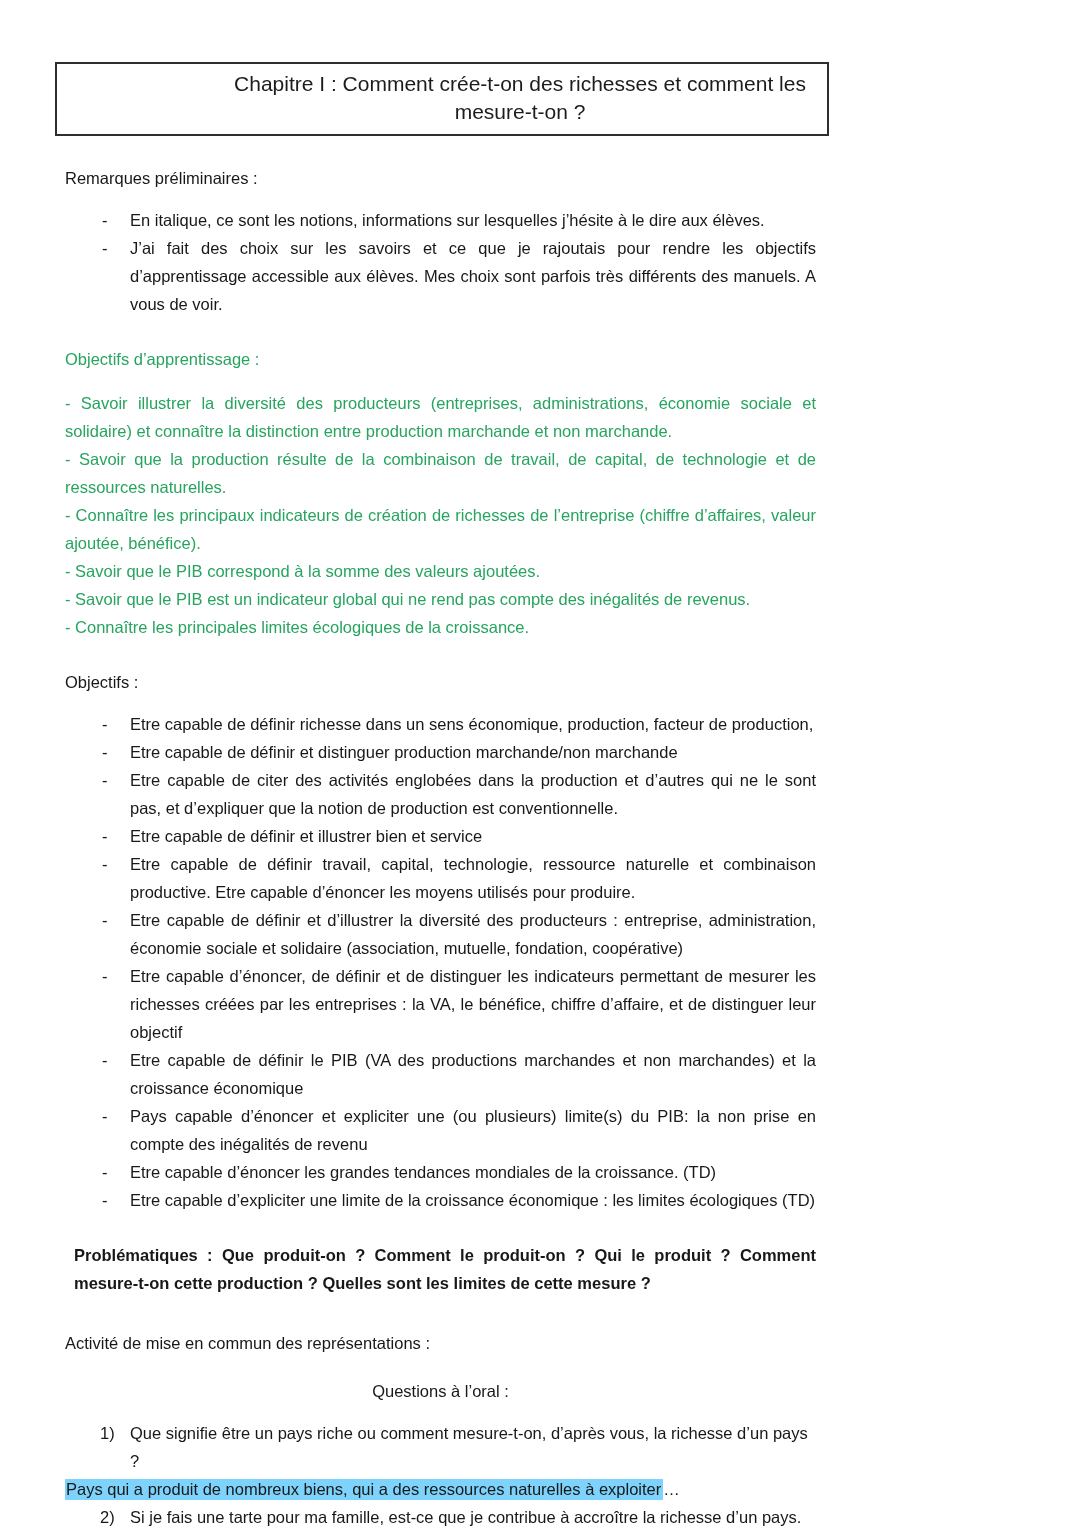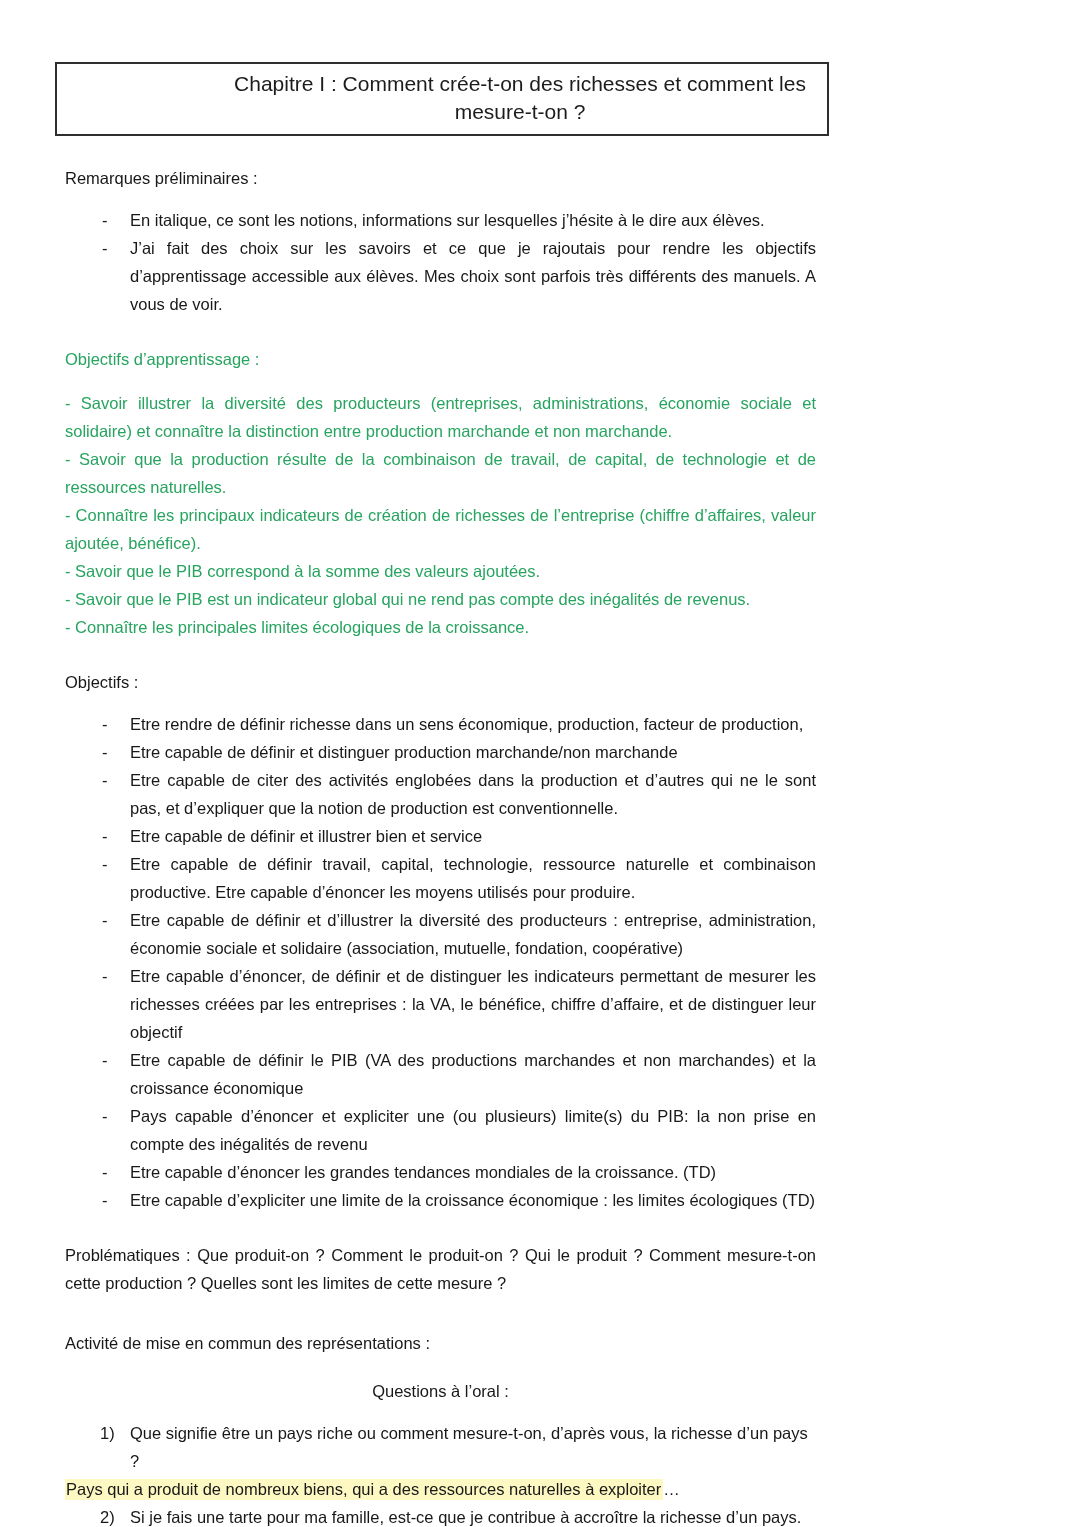--- a/index.html
+++ b/index.html
@@ -27,23 +27,23 @@
   .heading{margin:0 0 14px 0;}
   .block{margin:0 0 27px 0;}
   .green{color:#27A45F;margin-top:16px;}
   .gpara{text-align:justify;}
   .dash-row{display:flex;}
   .dash-row .marker{flex:0 0 28px;margin-left:37px;}
   .dash-row .text{flex:1;text-align:justify;}
   .num-row{display:flex;}
   .num-row .marker{flex:0 0 30px;margin-left:35px;}
   .num-row .text{flex:1;}
-  .para-justify{text-align:justify;margin:0 0 26px 0;}
+  .para-justify{text-align:justify;margin:0 0 26px 9px;font-weight:bold;}
   .answer-line{margin:0;}
-  .hl{background:#fef9c3;padding:1px 2px 2px 1px;}
+  .hl{background:#7dd3fc;padding:1px 2px 2px 1px;}
   .mb14{margin-bottom:14px;text-align:center;}
   .mb20{margin-bottom:20px;margin-top:32px;}
 </style>
 </head>
 <body>
 
 <div class="page">
 
   <div class="title-box">
     <span>Chapitre I : Comment crée-t-on des richesses et comment les mesure-t-on ?</span>
@@ -71,21 +71,21 @@
     <div class="gpara">- Savoir que le PIB correspond à la somme des valeurs ajoutées.</div>
     <div class="gpara">- Savoir que le PIB est un indicateur global qui ne rend pas compte des inégalités de revenus.</div>
     <div class="gpara">- Connaître les principales limites écologiques de la croissance.</div>
   </div>
 
   <div class="heading">Objectifs :</div>
 
   <div class="block">
     <div class="dash-row">
       <div class="marker">-</div>
-      <div class="text">Etre rendre de définir richesse dans un sens économique, production, facteur de production,</div>
+      <div class="text">Etre capable de définir richesse dans un sens économique, production, facteur de production,</div>
     </div>
     <div class="dash-row">
       <div class="marker">-</div>
       <div class="text">Etre capable de définir et distinguer production marchande/non marchande</div>
     </div>
     <div class="dash-row">
       <div class="marker">-</div>
       <div class="text">Etre capable de citer des activités englobées dans la production et d’autres qui ne le sont pas, et d’expliquer que la notion de production est conventionnelle.</div>
     </div>
     <div class="dash-row">

